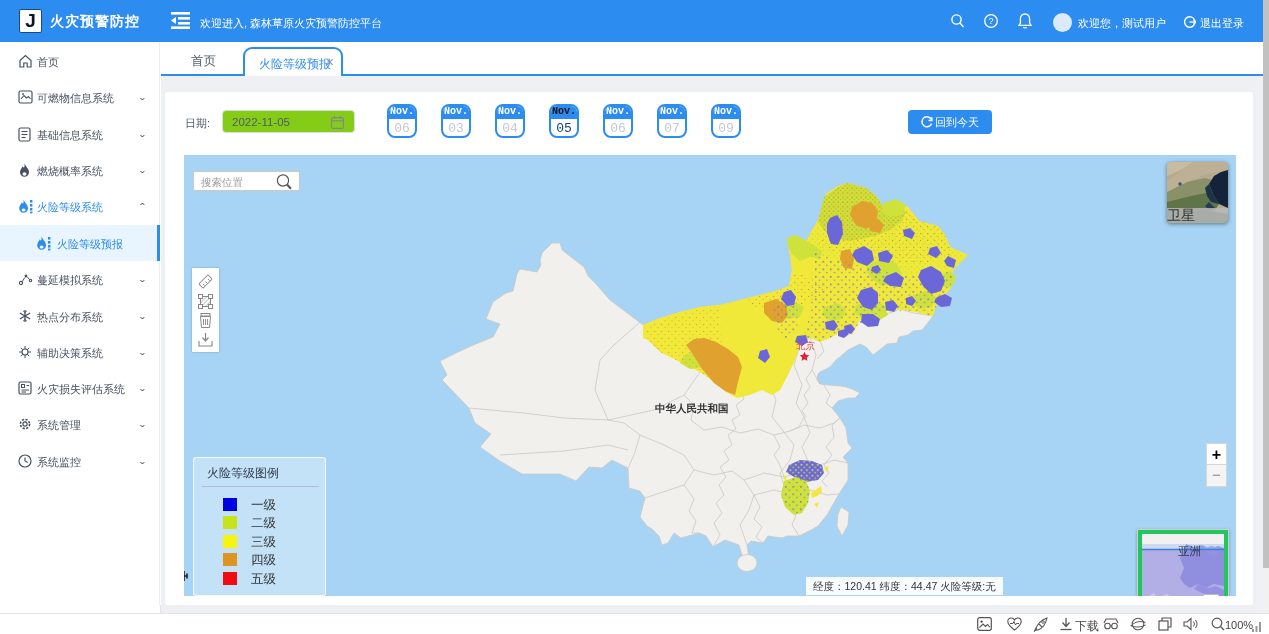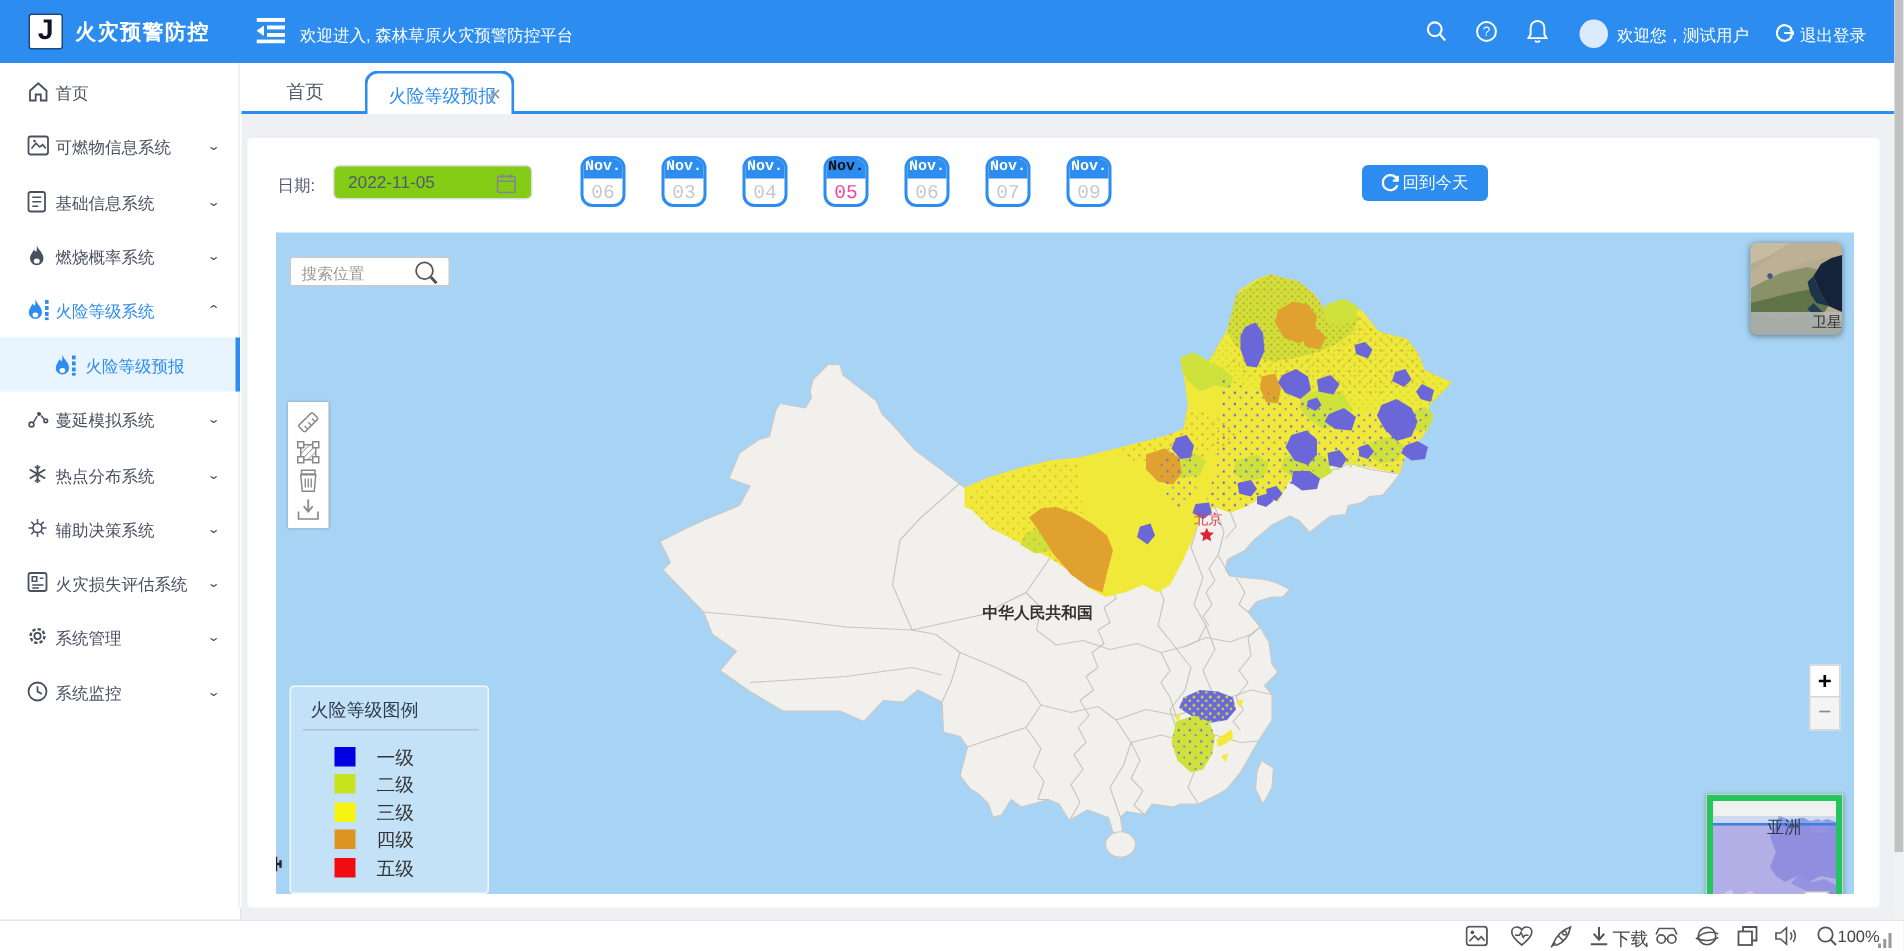--- a/index.html
+++ b/index.html
@@ -36,37 +36,37 @@
 
 #content { left:161px; top:76px; width:1102px; height:537px; background:#eef0f4; }
 #card { left:165px; top:92px; width:1088px; height:513px; background:#fff; border-radius:3px; }
 #datelab { left:185px; top:116px; font-size:11px; color:#515a6e; }
 #dateinp { left:222px; top:110px; width:133px; height:23px; background:#84cc16; border:1px solid #dcdee2; border-radius:4px; }
 #dateinp .v { position:absolute; left:9px; top:5px; font-size:11.5px; color:#515a6e; }
 .chip { position:absolute; top:104px; width:30px; height:34px; border:2px solid #2d8cf0; border-radius:8px; background:#fff; overflow:hidden;font-family:Liberation Mono, monospace; }
 .chip .m { position:absolute; left:-2px; top:-2px; right:-2px; height:15px; background:#2d8cf0; color:#fff; font-size:10px; font-weight:bold; text-align:center; line-height:15px; }
 .chip .d { position:absolute; left:0; right:0; top:15px; text-align:center; font-size:13px; color:#c5c8ce; }
 .chip.sel .m { color:#111; }
-.chip.sel .d { color:#ec4899; }
+.chip.sel .d { color:#0c4a6e; }
 #todaybtn { left:908px; top:110px; width:84px; height:24px; background:#2d8cf0; border-radius:4px; color:#fff; font-size:11px; text-align:center; line-height:24px; }
 
 #map { left:184px; top:155px; width:1052px; height:441px; background:#a7d4f4; overflow:hidden; }
 
 #srch { left:9px; top:16px; width:107px; height:20px; background:#fff; border:1px solid #c9c9c9; border-radius:2px; }
 #srch .ph { position:absolute; left:7px; top:4px; font-size:10.5px; color:#999; }
 #tools { left:8px; top:113px; width:27px; height:84px; background:#fff; box-shadow:0 0 2px rgba(0,0,0,.25); }
 #tools svg { position:absolute; left:5px; }
 #legend { left:9px; top:302px; width:133px; height:139px; background:rgba(255,255,255,0.32); border:1px solid rgba(255,255,255,0.8); border-radius:3px; }
 #legend .tt { position:absolute; left:13px; top:7px; font-size:12px; color:#2f3a4d; }
 #legend .sep { position:absolute; left:8px; top:28px; width:117px; height:1px; background:rgba(160,140,200,0.45); }
 .lrow { position:absolute; left:29px; width:100px; height:14px; }
 .lrow .sw { position:absolute; left:0; top:0; width:14px; height:13px; }
 .lrow .lt { position:absolute; left:28px; top:-1px; font-size:12.5px; color:#333; }
 #satview { left:983px; top:7px; width:61px; height:61px; border-radius:4px; overflow:hidden; box-shadow:0 1px 4px rgba(0,0,0,.45); }
-#satlabel { position:absolute; left:0; bottom:0; width:61px; height:15px; background:rgba(185,185,185,0.85); color:#333; font-size:10px; text-align:right; line-height:15px;padding-left:10px; }
+#satlabel { position:absolute; left:0; bottom:0; width:61px; height:15px; background:rgba(185,185,185,0.85); color:#333; font-size:14px; text-align:left; line-height:15px; }
 #zplus { left:1022px; top:288px; width:21px; height:22px; background:#fff; border:1px solid #d6d6d6; color:#000; font-size:16px; font-weight:bold; text-align:center; line-height:21px; }
 #zminus { left:1022px; top:310px; width:21px; height:22px; background:#f4f4f4; border:1px solid #d6d6d6; border-top:none; color:#888; font-size:15px; text-align:center; line-height:20px; }
 #minimap { left:953px; top:341px; width:92px; height:90px; background:#22c55e; border:1px solid #cfcfcf; box-shadow:0 1px 3px rgba(0,0,0,.3);margin-top:33px; }
 #mm { position:absolute; left:4px; top:4px; width:82px; height:81px; overflow:hidden; }
 #mmlab { position:absolute; left:36px; top:10px; font-size:11.5px; color:#2f3a4d; z-index:5; }
 #mmbtn { position:absolute; right:5px; bottom:5px; width:16px; height:16px; background:#fff; border:1px solid #bbb; z-index:6; }
 #coord { left:622px; top:422px; height:18px; background:rgba(255,255,255,0.92); font-size:10.5px; color:#333; line-height:18px; padding:0 7px; }
 #blkmark { left:0px; top:416px; width:5px; height:10px; }
 
 #sbar { left:1263px; top:0; width:6px; height:613px; background:#f1f1f1; }
@@ -518,20 +518,21 @@
         <rect x="0" y="15" width="82" height="54" fill="rgba(146,125,222,0.45)"></rect>
         <line x1="0" y1="15.5" x2="82" y2="15.5" stroke="#3f7ede" stroke-width="1.7"></line>
         <line x1="0" y1="68.5" x2="82" y2="68.5" stroke="#3f7ede" stroke-width="1.7"></line>
       </svg>
       <div id="mmlab">亚洲</div>
       <div id="mmbtn"><svg width="14" height="14" viewBox="0 0 14 14">
               <path d="M4 9 L4 4 L9 4" fill="none" stroke="#777" stroke-width="1.2"></path>
             </svg></div>
     </div>
   </div>
+  <div id="coord" class="abs">经度：120.41 纬度：44.47 火险等级:无</div>
   <svg id="blkmark" class="abs" width="5" height="10" viewBox="0 0 5 10">
         <path d="M0,0 L0,10 M0,5 L3,5 M3,2.5 L3,7.5" stroke="#222" stroke-width="1.6" fill="none"></path>
       </svg>
   </div>
   <div id="botbar" class="abs">
     <svg class="bic" style="left:977px" width="15" height="14" viewBox="0 0 15 14">
         <rect x="0.7" y="0.7" width="13.6" height="12.6" rx="2" fill="none" stroke="#555" stroke-width="1.2"></rect>
         <circle cx="4.6" cy="4.6" r="1.2" fill="#555"></circle>
         <path d="M2.5 10.5 L6 7 L8.5 9.5 L10.5 7.5 L12.8 10.2" fill="none" stroke="#555" stroke-width="1.1"></path>
       </svg>

